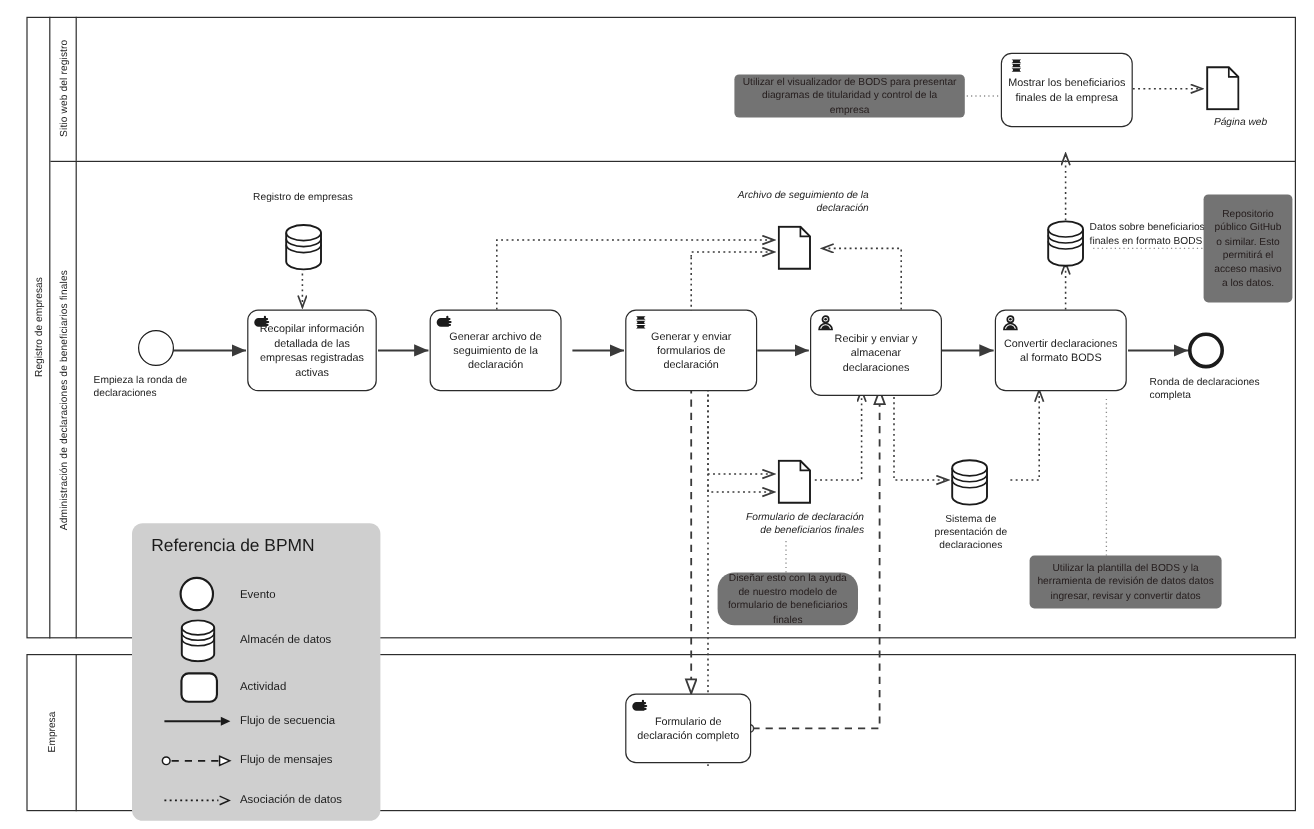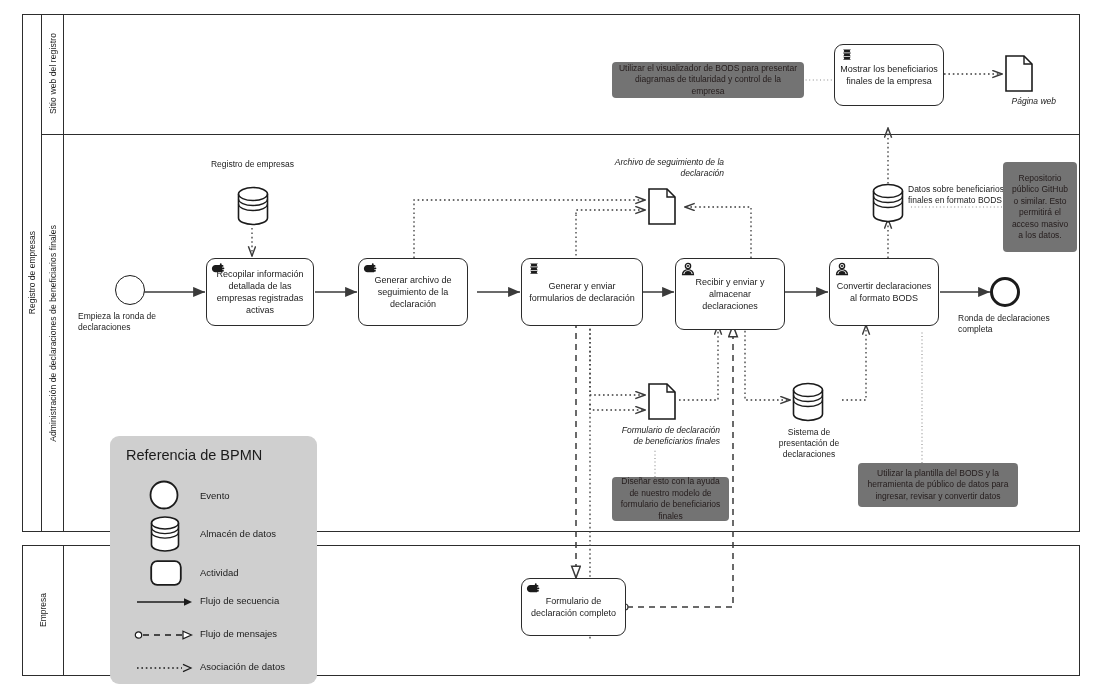--- a/index.html
+++ b/index.html
@@ -310,21 +310,21 @@
 
   <div class="task" style="left:358px; top:258px; width:110px; height:68px;">
     <span class="task-icon">
       <svg width="16" height="14" viewBox="0 0 18 14">
         <path d="M1,6.5 a4,4 0 0 1 4.2,-4 L10,2.5 L10,1.4 a1,1 0 0 1 2,0 L12,2.5 L13,2.5 a1,1 0 0 1 0,2.1 L12.4,4.6 L12.4,5.2 L14,5.2 a1,1 0 0 1 0,2.1 L12.4,7.3 L12.4,7.9 L13.4,7.9 a1,1 0 0 1 0,2.1 L12.4,10 L12.4,10.6 L5.2,10.6 A4,4 0 0 1 1,6.5 Z" fill="#1b1b1b"></path>
       </svg>
     </span>
     <span class="lbl">Generar archivo de seguimiento de la declaración</span>
   </div>
 
-  <div class="task" style="left:521px; top:258px; width:122px; height:68px;">
+  <div class="task" style="left:521px; top:258px; width:110px; height:68px;">
     <span class="task-icon">
       <svg width="14" height="14" viewBox="0 0 14 14">
         <path d="M3,1.6 c3,0 5,0 8,0 c-1.6,0.9 -1.6,2 0,2.9 c-3,0 -5,0 -8,0 c1.6,-0.9 1.6,-2 0,-2.9 Z" fill="#1b1b1b"></path>
         <path d="M3,5.2 c3,0 5,0 8,0 c-1.6,0.9 -1.6,2 0,2.9 c-3,0 -5,0 -8,0 c1.6,-0.9 1.6,-2 0,-2.9 Z" fill="#1b1b1b"></path>
         <path d="M3,8.8 c3,0 5,0 8,0 c-1.6,0.9 -1.6,2 0,2.9 c-3,0 -5,0 -8,0 c1.6,-0.9 1.6,-2 0,-2.9 Z" fill="#1b1b1b"></path>
       </svg>
     </span>
     <span class="lbl">Generar y enviar formularios de declaración</span>
   </div>
 
@@ -369,23 +369,23 @@
         <path d="M1,6.5 a4,4 0 0 1 4.2,-4 L10,2.5 L10,1.4 a1,1 0 0 1 2,0 L12,2.5 L13,2.5 a1,1 0 0 1 0,2.1 L12.4,4.6 L12.4,5.2 L14,5.2 a1,1 0 0 1 0,2.1 L12.4,7.3 L12.4,7.9 L13.4,7.9 a1,1 0 0 1 0,2.1 L12.4,10 L12.4,10.6 L5.2,10.6 A4,4 0 0 1 1,6.5 Z" fill="#1b1b1b"></path>
       </svg>
     </span>
     <span class="lbl">Formulario de declaración completo</span>
   </div>
 
   <div class="note" style="left:612px; top:62px; width:192px; height:36px;">Utilizar el visualizador de BODS para presentar diagramas de titularidad y control de la empresa</div>
 
   <div class="note" style="left:1003px; top:162px; width:74px; height:90px;">Repositorio público GitHub o similar. Esto permitirá el acceso masivo a los datos.</div>
 
-  <div class="note" style="left:612px; top:477px; width:117px; height:44px;">Diseñar esto con la ayuda de nuestro modelo de formulario de beneficiarios finales</div>
-
-  <div class="note" style="left:858px; top:463px; width:160px; height:44px;">Utilizar la plantilla del BODS y la herramienta de público de datos para ingresar, revisar y convertir datos</div>
+  <div class="note" style="left:598px; top:477px; width:117px; height:44px;border-radius:14px;">Diseñar esto con la ayuda de nuestro modelo de formulario de beneficiarios finales</div>
+
+  <div class="note" style="left:858px; top:463px; width:160px; height:44px;">Utilizar la plantilla del BODS y la herramienta de revisión de datos datos ingresar, revisar y convertir datos</div>
 
   <div id="legend" style="left:110px; top:412px; width:207px; height:248px;margin-top:24px;">
     <div class="ltitle">Referencia de BPMN</div>
 
     <div class="lg-sym" style="left:39px; top:44px; width:30px; height:30px;">
       <svg width="30" height="30" viewBox="0 0 30 30">
         <circle cx="15" cy="15" r="13.5" fill="#fff" stroke="#1b1b1b" stroke-width="1.8"></circle>
       </svg>
     </div>
     <div class="lrow-label" style="left:90px; top:54px;">Evento</div>

